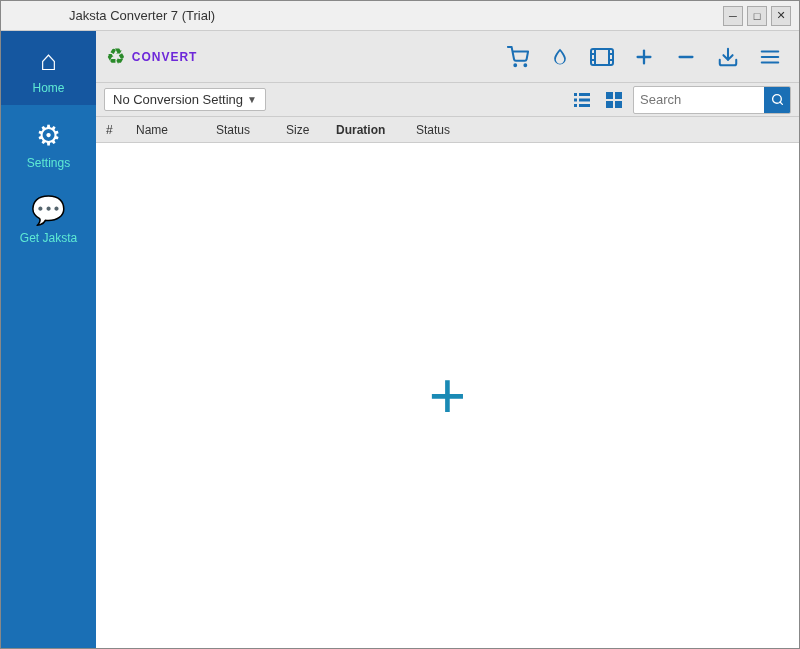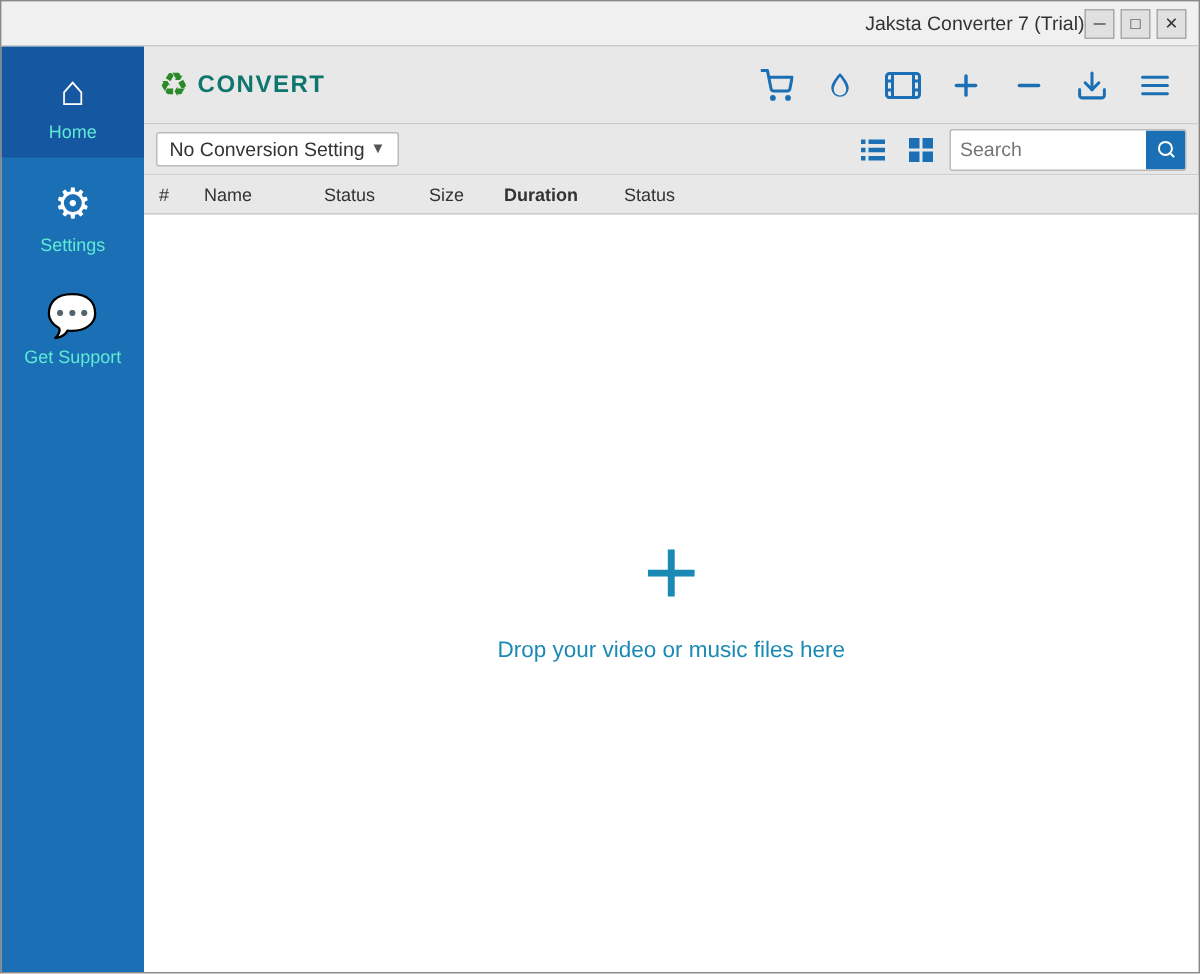--- a/index.html
+++ b/index.html
@@ -13,21 +13,21 @@
       height: 30px;
       display: flex;
       align-items: center;
       justify-content: space-between;
       padding: 0 8px;
       border-bottom: 1px solid #ccc;
       user-select: none;
     }
     .title-bar-title {
       flex: 1;
-      text-align: right;
+      text-align: left;
       font-size: 13px;
       color: #333;
     }
     .title-bar-controls { display: flex; gap: 4px; }
     .title-bar-btn {
       width: 20px; height: 20px;
       border: 1px solid #aaa;
       background: #e0e0e0;
       cursor: pointer;
       display: flex; align-items: center; justify-content: center;
@@ -74,21 +74,21 @@
       background: #e8e8e8;
       height: 52px;
       display: flex;
       align-items: center;
       padding: 0 10px;
       border-bottom: 1px solid #ccc;
       gap: 4px;
     }
     .toolbar-brand { display: flex; align-items: center; gap: 6px; margin-right: 10px; }
     .toolbar-brand-icon { font-size: 22px; color: #2a8a2a; }
-    .toolbar-brand-text { font-size: 16px; font-weight: bold; color: #0f766e; letter-spacing: 1px; }
+    .toolbar-brand-text { font-size: 12px; font-weight: bold; color: #6d28d9; letter-spacing: 1px; }
     .toolbar-spacer { flex: 1; }
     .toolbar-btn {
       width: 38px; height: 38px;
       display: flex; align-items: center; justify-content: center;
       cursor: pointer;
       border-radius: 4px;
       font-size: 20px;
       color: #1a6fb5;
       transition: background 0.15s;
     }
@@ -213,21 +213,21 @@
       <div class="sidebar-item active">
         <div class="sidebar-icon">⌂</div>
         <div class="sidebar-label">Home</div>
       </div>
       <div class="sidebar-item">
         <div class="sidebar-icon">⚙</div>
         <div class="sidebar-label">Settings</div>
       </div>
       <div class="sidebar-item">
         <div class="sidebar-icon">💬</div>
-        <div class="sidebar-label">Get Support</div>
+        <div class="sidebar-label">Get Jaksta</div>
       </div>
     </div>
 
     <div class="content">
 
       <div class="toolbar">
         <div class="toolbar-brand">
           <div class="toolbar-brand-icon">♻</div>
           <div class="toolbar-brand-text">CONVERT</div>
         </div>
@@ -323,18 +323,17 @@
           <div class="col-header col-hash">#</div>
           <div class="col-header col-name">Name</div>
           <div class="col-header col-quality">Status</div>
           <div class="col-header col-size">Size</div>
           <div class="col-header col-duration">Duration</div>
           <div class="col-header col-status">Status</div>
         </div>
 
         <div class="drop-area">
           <div class="drop-plus">+</div>
-          <div class="drop-text">Drop your video or music files here</div>
         </div>
       </div>
     </div>
   </div>
 </div>
 
 </body></html>

